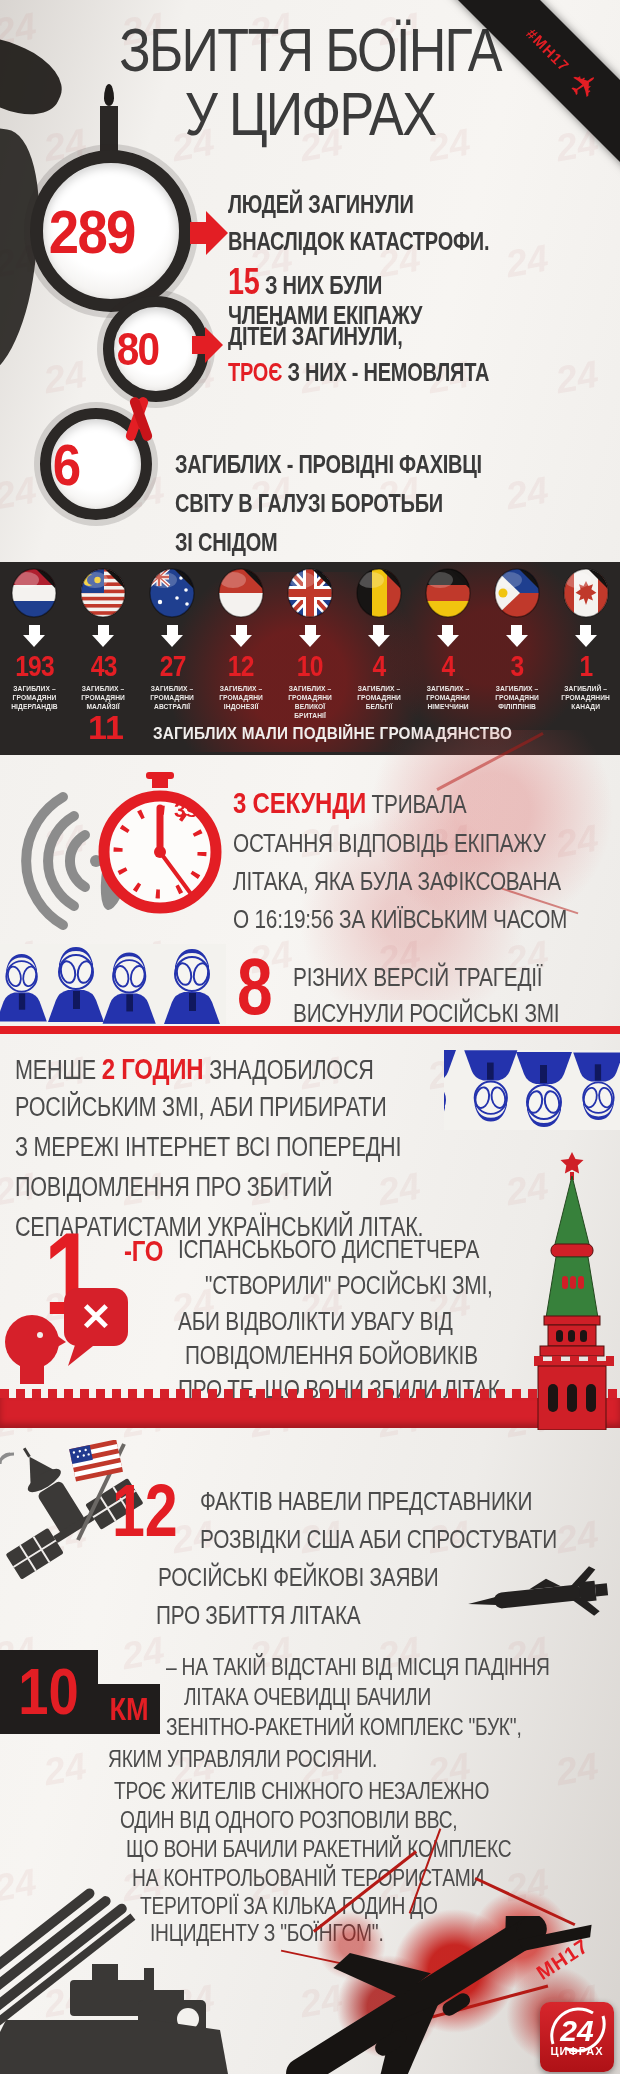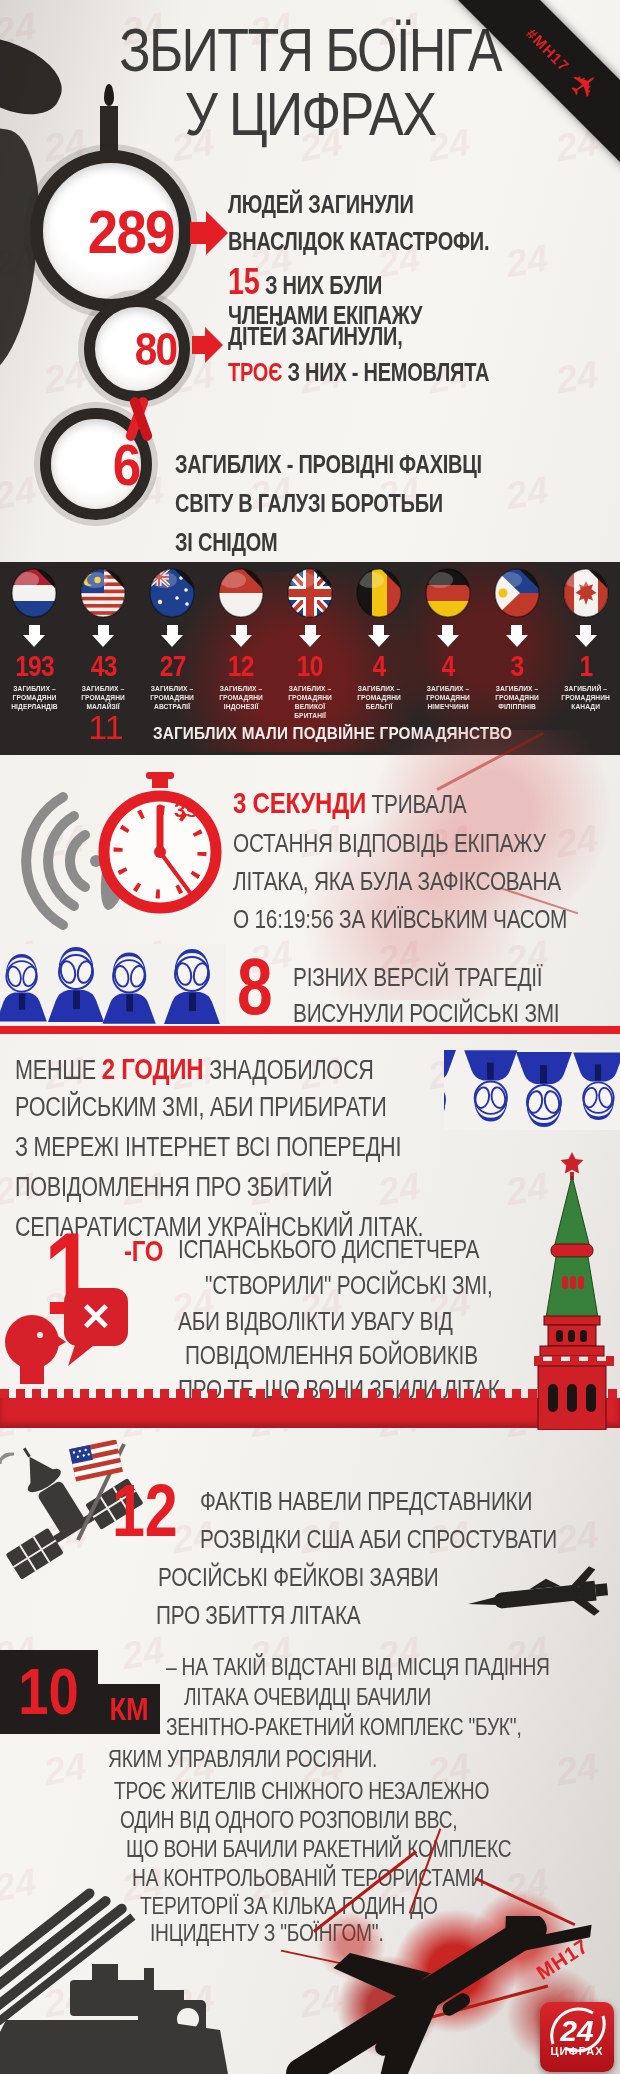--- a/index.html
+++ b/index.html
@@ -17,38 +17,38 @@
   .red{color:#e31e24;}
   .title{position:absolute;left:0;width:620px;text-align:center;font-size:62px;font-weight:400;
          color:#3b3b3b;letter-spacing:-2px;white-space:nowrap;transform:scaleX(.84);}
   .ribbon{position:absolute;top:34px;right:-82px;width:280px;height:58px;background:#1b1918;
           transform:rotate(45deg);display:flex;align-items:center;justify-content:center;gap:10px;
           box-shadow:0 0 8px rgba(0,0,0,.5);}
   .ribbon .tag{color:#e31e24;font-weight:700;font-size:15px;letter-spacing:1px;}
   .ribbon .pl{color:#e31e24;font-size:34px;display:inline-block;transform:rotate(-80deg);}
   .circle{position:absolute;box-sizing:border-box;border-radius:50%;
           background:radial-gradient(circle at 50% 38%,#ffffff 52%,#e6e3df 100%);
-          border:13px solid #2b2826;display:flex;align-items:center;justify-content:flex-end;
+          border:13px solid #2b2826;display:flex;align-items:center;justify-content:flex-start;
           box-shadow:0 0 0 6px rgba(43,40,38,.16), inset 0 4px 10px rgba(0,0,0,.18);}
   .cnum{color:#e31e24;font-weight:700;letter-spacing:-2px;transform:scaleX(.88);}
   .arrowbar{position:absolute;background:#e31e24;}
   .arrowhead{position:absolute;width:0;height:0;border-style:solid;border-color:transparent;}
   .band{position:absolute;left:0;top:562px;width:620px;height:193px;background:#292625;}
   .bandcols{position:absolute;left:0;top:568px;width:620px;display:flex;padding:0;}
   .fcol{flex:1;display:flex;flex-direction:column;align-items:center;min-width:0;}
   .darr{margin-top:7px;display:flex;flex-direction:column;align-items:center;}
   .darr .stem{width:11px;height:10px;background:#fff;}
   .darr .head{width:0;height:0;border-left:11px solid transparent;border-right:11px solid transparent;
               border-top:12px solid #fff;}
   .fcount{margin-top:2px;font-size:30px;font-weight:700;color:#e31e24;transform:scaleX(.82);letter-spacing:-1px;}
   .flabel{margin-top:1px;font-size:7px;font-weight:700;color:#eceae8;line-height:9px;text-align:center;
           white-space:pre-line;transform:scaleX(.95);letter-spacing:.1px;}
   .dual{position:absolute;left:0;top:708px;width:620px;display:flex;align-items:baseline;
         justify-content:center;gap:9px;}
-  .dual .n{font-size:34px;font-weight:400;color:#e31e24;}
+  .dual .n{font-size:34px;font-weight:700;color:#e31e24;}
   .dual .t{font-size:17px;font-weight:700;color:#f0eeec;letter-spacing:.2px;transform:scaleX(.9);}
   .divider{position:absolute;left:0;top:1026px;width:620px;height:8px;background:#e31e24;}
   .wall{position:absolute;left:0;top:1398px;width:620px;height:30px;background:#d6202a;
         box-shadow:inset 0 -4px 6px rgba(0,0,0,.25);}
   .wall::before{content:"";position:absolute;top:-9px;left:0;right:0;height:9px;
         background:repeating-linear-gradient(90deg,#d6202a 0 9px,transparent 9px 16px);}
   .blk{position:absolute;background:#201d1c;display:flex;align-items:center;justify-content:center;}
   .splat{position:absolute;pointer-events:none;}
   .streak{position:absolute;background:#b51a15;pointer-events:none;}
   .ink{position:absolute;background:#181512;border-radius:46%;pointer-events:none;}
@@ -179,21 +179,21 @@
   </div>
   <div class="arrowbar" style="left:190px;top:222px;width:16px;height:22px;"></div>
   <div class="arrowhead" style="left:206px;top:211px;border-width:22px 0 22px 22px;border-left-color:#e31e24;"></div>
   <span class="ln b" style="left:228px;top:190px;font-size:25px;">ЛЮДЕЙ ЗАГИНУЛИ</span>
   <span class="ln b" style="left:228px;top:227px;font-size:25px;">ВНАСЛІДОК КАТАСТРОФИ.</span>
   <span class="ln" style="left:228px;top:261px;font-size:25px;">
     <span class="red" style="font-size:36px;font-weight:700;">15</span><span class="b"> З НИХ БУЛИ</span>
   </span>
   <span class="ln b" style="left:228px;top:301px;font-size:25px;">ЧЛЕНАМИ ЕКІПАЖУ</span>
 
-  <div class="circle" style="left:84px;top:296px;width:106px;height:106px;border-width:11px;">
+  <div class="circle" style="left:103px;top:296px;width:106px;height:106px;border-width:11px;">
     <span class="cnum" style="font-size:46px;">80</span>
   </div>
   <div class="arrowbar" style="left:192px;top:336px;width:13px;height:18px;"></div>
   <div class="arrowhead" style="left:205px;top:327px;border-width:18px 0 18px 18px;border-left-color:#e31e24;"></div>
   <span class="ln b" style="left:228px;top:322px;font-size:25px;">ДІТЕЙ ЗАГИНУЛИ,</span>
   <span class="ln" style="left:228px;top:358px;font-size:25px;">
     <span class="red" style="font-weight:700;">ТРОЄ</span><span class="b"> З НИХ - НЕМОВЛЯТА</span>
   </span>
 
   <div class="circle" style="left:40px;top:408px;width:112px;height:112px;border-width:11px;">

